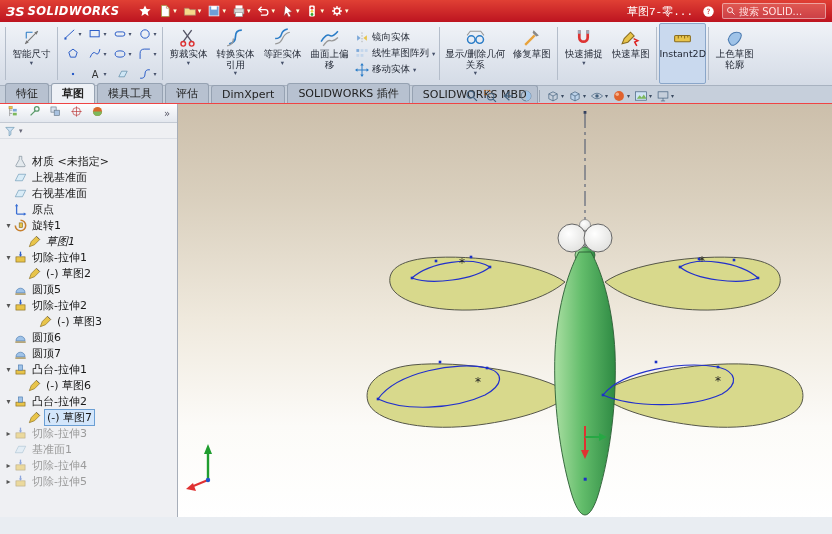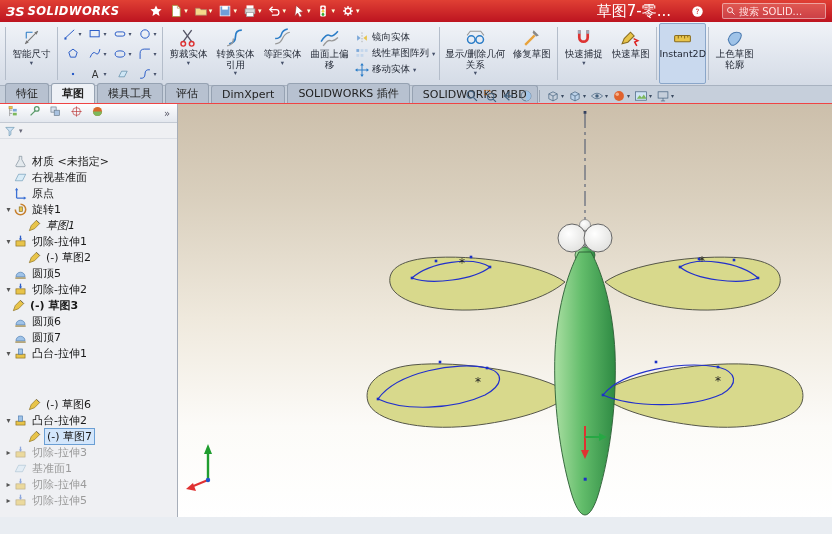--- a/index.html
+++ b/index.html
@@ -7,30 +7,30 @@
   body { font-family:"DejaVu Sans","Liberation Sans",sans-serif; font-size:11px; user-select:none; }
   #app { position:relative; width:832px; height:534px; background:#e9edf2; overflow:hidden; }
 
   .ic { display:inline-block; flex:none; }
   .ic svg { width:100%; height:100%; display:block; }
   svg text { font-family:"DejaVu Sans",sans-serif; }
 
   
   .titlebar { position:absolute; left:0; top:0; right:0; height:22px;
     background:linear-gradient(#e04034,#bd1420); color:#fff;
-    display:flex; align-items:center; padding:4px 6px; gap:12px; }
+    display:flex; align-items:center; padding:4px 6px; gap:1px; }
   .sw-logo { display:flex; align-items:center; gap:3px; margin-right:10px; font-weight:bold; }
   .sw-logo .mark { font-style:italic; font-size:13px; }
   .sw-logo .word { font-style:italic; font-size:11.5px; letter-spacing:.4px; }
   .menu-item { padding:2px 6px; font-size:11px; cursor:default; white-space:nowrap; }
   .tb-tools { display:flex; align-items:center; margin-left:6px; gap:2px; }
   .tb-btn { display:flex; align-items:center; padding:0 2px; }
   .tb-btn .ic { width:14px; height:14px; }
   .tb-caret { font-size:7px; margin-left:1px; color:#ffd; }
-  .doc-title { margin-left:auto; font-size:15px; white-space:nowrap; padding:0 8px; }
+  .doc-title { margin-left:auto; font-size:11px; white-space:nowrap; padding:0 8px;font-family:Liberation Mono, monospace; }
   .help-btn { display:flex; align-items:center; margin-right:6px; }
   .help-btn .ic { width:13px; height:13px; }
   .search-box { display:flex; align-items:center; gap:3px; width:104px; height:16px;
     background:rgba(255,255,255,.16); border:1px solid rgba(255,255,255,.45);
     border-radius:2px; padding:0 3px; }
   .search-box .ic { width:10px; height:10px; }
   .search-box input { flex:1; min-width:0; background:transparent; border:none; outline:none;
     color:#ffefef; font-size:10px; font-family:inherit; }
   .search-box input::placeholder { color:#ffe2e2; }
 
@@ -615,20 +615,29 @@
             </span>
             <span class="lbl-box">材质 &lt;未指定&gt;</span>
           </div>
           <div class="tree-row" style="padding-left: 3px;">
             <span class="caret"></span>
             <span class="ic t-ic" style="width: 13px; height: 13px;">
               <svg viewBox="0 0 20 20">
                 <path d="M2 15l5-10h11l-5 10z" fill="#d9ecf7" stroke="#6b97b5"></path>
               </svg>
             </span>
+            <span class="lbl-box">上视基准面</span>
+          </div>
+          <div class="tree-row" style="padding-left: 3px;">
+            <span class="caret"></span>
+            <span class="ic t-ic" style="width: 13px; height: 13px;">
+              <svg viewBox="0 0 20 20">
+                <path d="M2 15l5-10h11l-5 10z" fill="#d9ecf7" stroke="#6b97b5"></path>
+              </svg>
+            </span>
             <span class="lbl-box">右视基准面</span>
           </div>
           <div class="tree-row" style="padding-left: 3px;">
             <span class="caret"></span>
             <span class="ic t-ic" style="width: 13px; height: 13px;">
               <svg viewBox="0 0 20 20">
                 <path d="M4 17V4M4 17h13" stroke="#3b6fd4" stroke-width="2" fill="none"></path>
                 <path d="M4 1L1.5 5h5zM19 17l-4-2.5v5z" fill="#3b6fd4"></path>
               </svg>
             </span>
@@ -689,21 +698,21 @@
             <span class="caret">▾</span>
             <span class="ic t-ic" style="width: 13px; height: 13px;">
               <svg viewBox="0 0 20 20">
                 <rect x="3" y="9" width="14" height="8" fill="#e8c44a" stroke="#8a6d1f"></rect>
                 <path d="M10 1v5" stroke="#2a5cc7" stroke-width="2"></path>
                 <path d="M10 9L7.5 5.5h5z" fill="#2a5cc7"></path>
               </svg>
             </span>
             <span class="lbl-box">切除-拉伸2</span>
           </div>
-          <div class="tree-row" style="padding-left: 1px; font-weight: bold;">
+          <div class="tree-row" style="padding-left: 28px;">
             <span class="caret"></span>
             <span class="ic t-ic" style="width: 13px; height: 13px;">
               <svg viewBox="0 0 20 20">
                 <path d="M2 18l3-8 8-8 5 5-8 8z" fill="#e8c44a" stroke="#8a6d1f"></path>
                 <path d="M13 2l5 5" stroke="#555"></path>
               </svg>
             </span>
             <span class="lbl-box">(-) 草图3</span>
           </div>
           <div class="tree-row" style="padding-left: 3px;">
@@ -729,21 +738,21 @@
           <div class="tree-row" style="padding-left: 3px;">
             <span class="caret">▾</span>
             <span class="ic t-ic" style="width: 13px; height: 13px;">
               <svg viewBox="0 0 20 20">
                 <rect x="3" y="11" width="14" height="6" fill="#e8c44a" stroke="#8a6d1f"></rect>
                 <rect x="7" y="3" width="6" height="8" fill="#9fc3e8" stroke="#4a7ab0"></rect>
               </svg>
             </span>
             <span class="lbl-box">凸台-拉伸1</span>
           </div>
-          <div class="tree-row" style="padding-left: 17px; margin-top: 35px;">
+          <div class="tree-row" style="padding-left: 17px;">
             <span class="caret"></span>
             <span class="ic t-ic" style="width: 13px; height: 13px;">
               <svg viewBox="0 0 20 20">
                 <path d="M2 18l3-8 8-8 5 5-8 8z" fill="#e8c44a" stroke="#8a6d1f"></path>
                 <path d="M13 2l5 5" stroke="#555"></path>
               </svg>
             </span>
             <span class="lbl-box">(-) 草图6</span>
           </div>
           <div class="tree-row" style="padding-left: 3px;">

